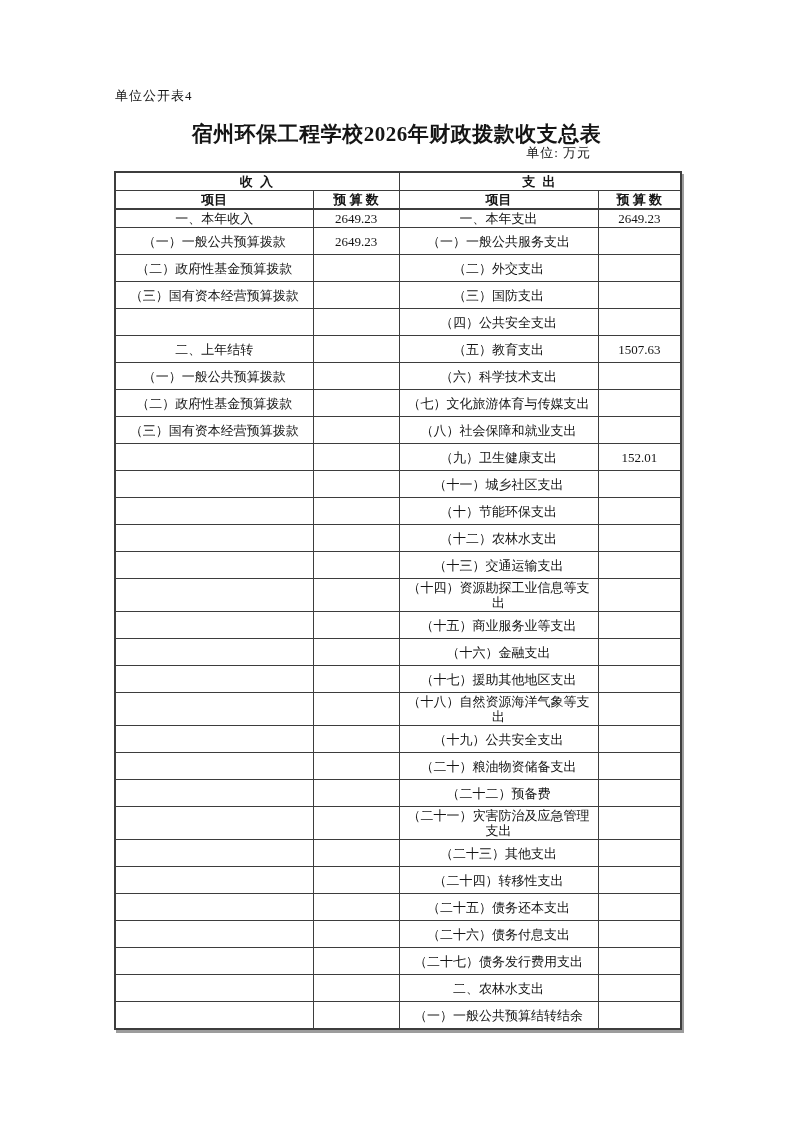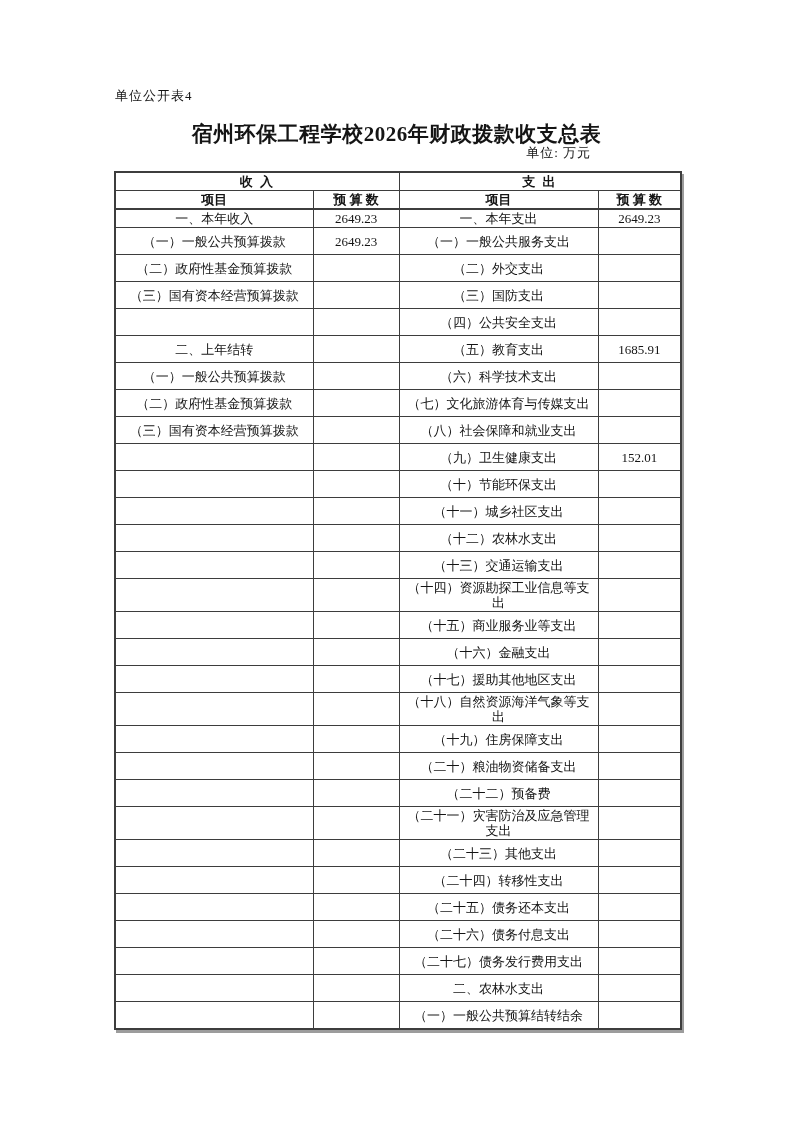--- a/index.html
+++ b/index.html
@@ -139,21 +139,21 @@
         <tr class="row-reg">
           <td class="item"></td>
           <td class="val"></td>
           <td class="item">（四）公共安全支出</td>
           <td class="val"></td>
         </tr>
         <tr class="row-reg">
           <td class="item">二、上年结转</td>
           <td class="val"></td>
           <td class="item">（五）教育支出</td>
-          <td class="val">1685.91</td>
+          <td class="val">1507.63</td>
         </tr>
         <tr class="row-reg">
           <td class="item">（一）一般公共预算拨款</td>
           <td class="val"></td>
           <td class="item">（六）科学技术支出</td>
           <td class="val"></td>
         </tr>
         <tr class="row-reg">
           <td class="item">（二）政府性基金预算拨款</td>
           <td class="val"></td>
@@ -168,32 +168,32 @@
         </tr>
         <tr class="row-reg">
           <td class="item"></td>
           <td class="val"></td>
           <td class="item">（九）卫生健康支出</td>
           <td class="val">152.01</td>
         </tr>
         <tr class="row-reg">
           <td class="item"></td>
           <td class="val"></td>
+          <td class="item">（十一）城乡社区支出</td>
+          <td class="val"></td>
+        </tr>
+        <tr class="row-reg">
+          <td class="item"></td>
+          <td class="val"></td>
           <td class="item">（十）节能环保支出</td>
           <td class="val"></td>
         </tr>
         <tr class="row-reg">
           <td class="item"></td>
           <td class="val"></td>
-          <td class="item">（十一）城乡社区支出</td>
-          <td class="val"></td>
-        </tr>
-        <tr class="row-reg">
-          <td class="item"></td>
-          <td class="val"></td>
           <td class="item">（十二）农林水支出</td>
           <td class="val"></td>
         </tr>
         <tr class="row-reg">
           <td class="item"></td>
           <td class="val"></td>
           <td class="item">（十三）交通运输支出</td>
           <td class="val"></td>
         </tr>
         <tr class="row-reg">
@@ -222,21 +222,21 @@
         </tr>
         <tr class="row-reg">
           <td class="item"></td>
           <td class="val"></td>
           <td class="item">（十八）自然资源海洋气象等支出</td>
           <td class="val"></td>
         </tr>
         <tr class="row-reg">
           <td class="item"></td>
           <td class="val"></td>
-          <td class="item">（十九）住房保障支出</td>
+          <td class="item">（十九）公共安全支出</td>
           <td class="val"></td>
         </tr>
         <tr class="row-reg">
           <td class="item"></td>
           <td class="val"></td>
           <td class="item">（二十）粮油物资储备支出</td>
           <td class="val"></td>
         </tr>
         <tr class="row-reg">
           <td class="item"></td>

